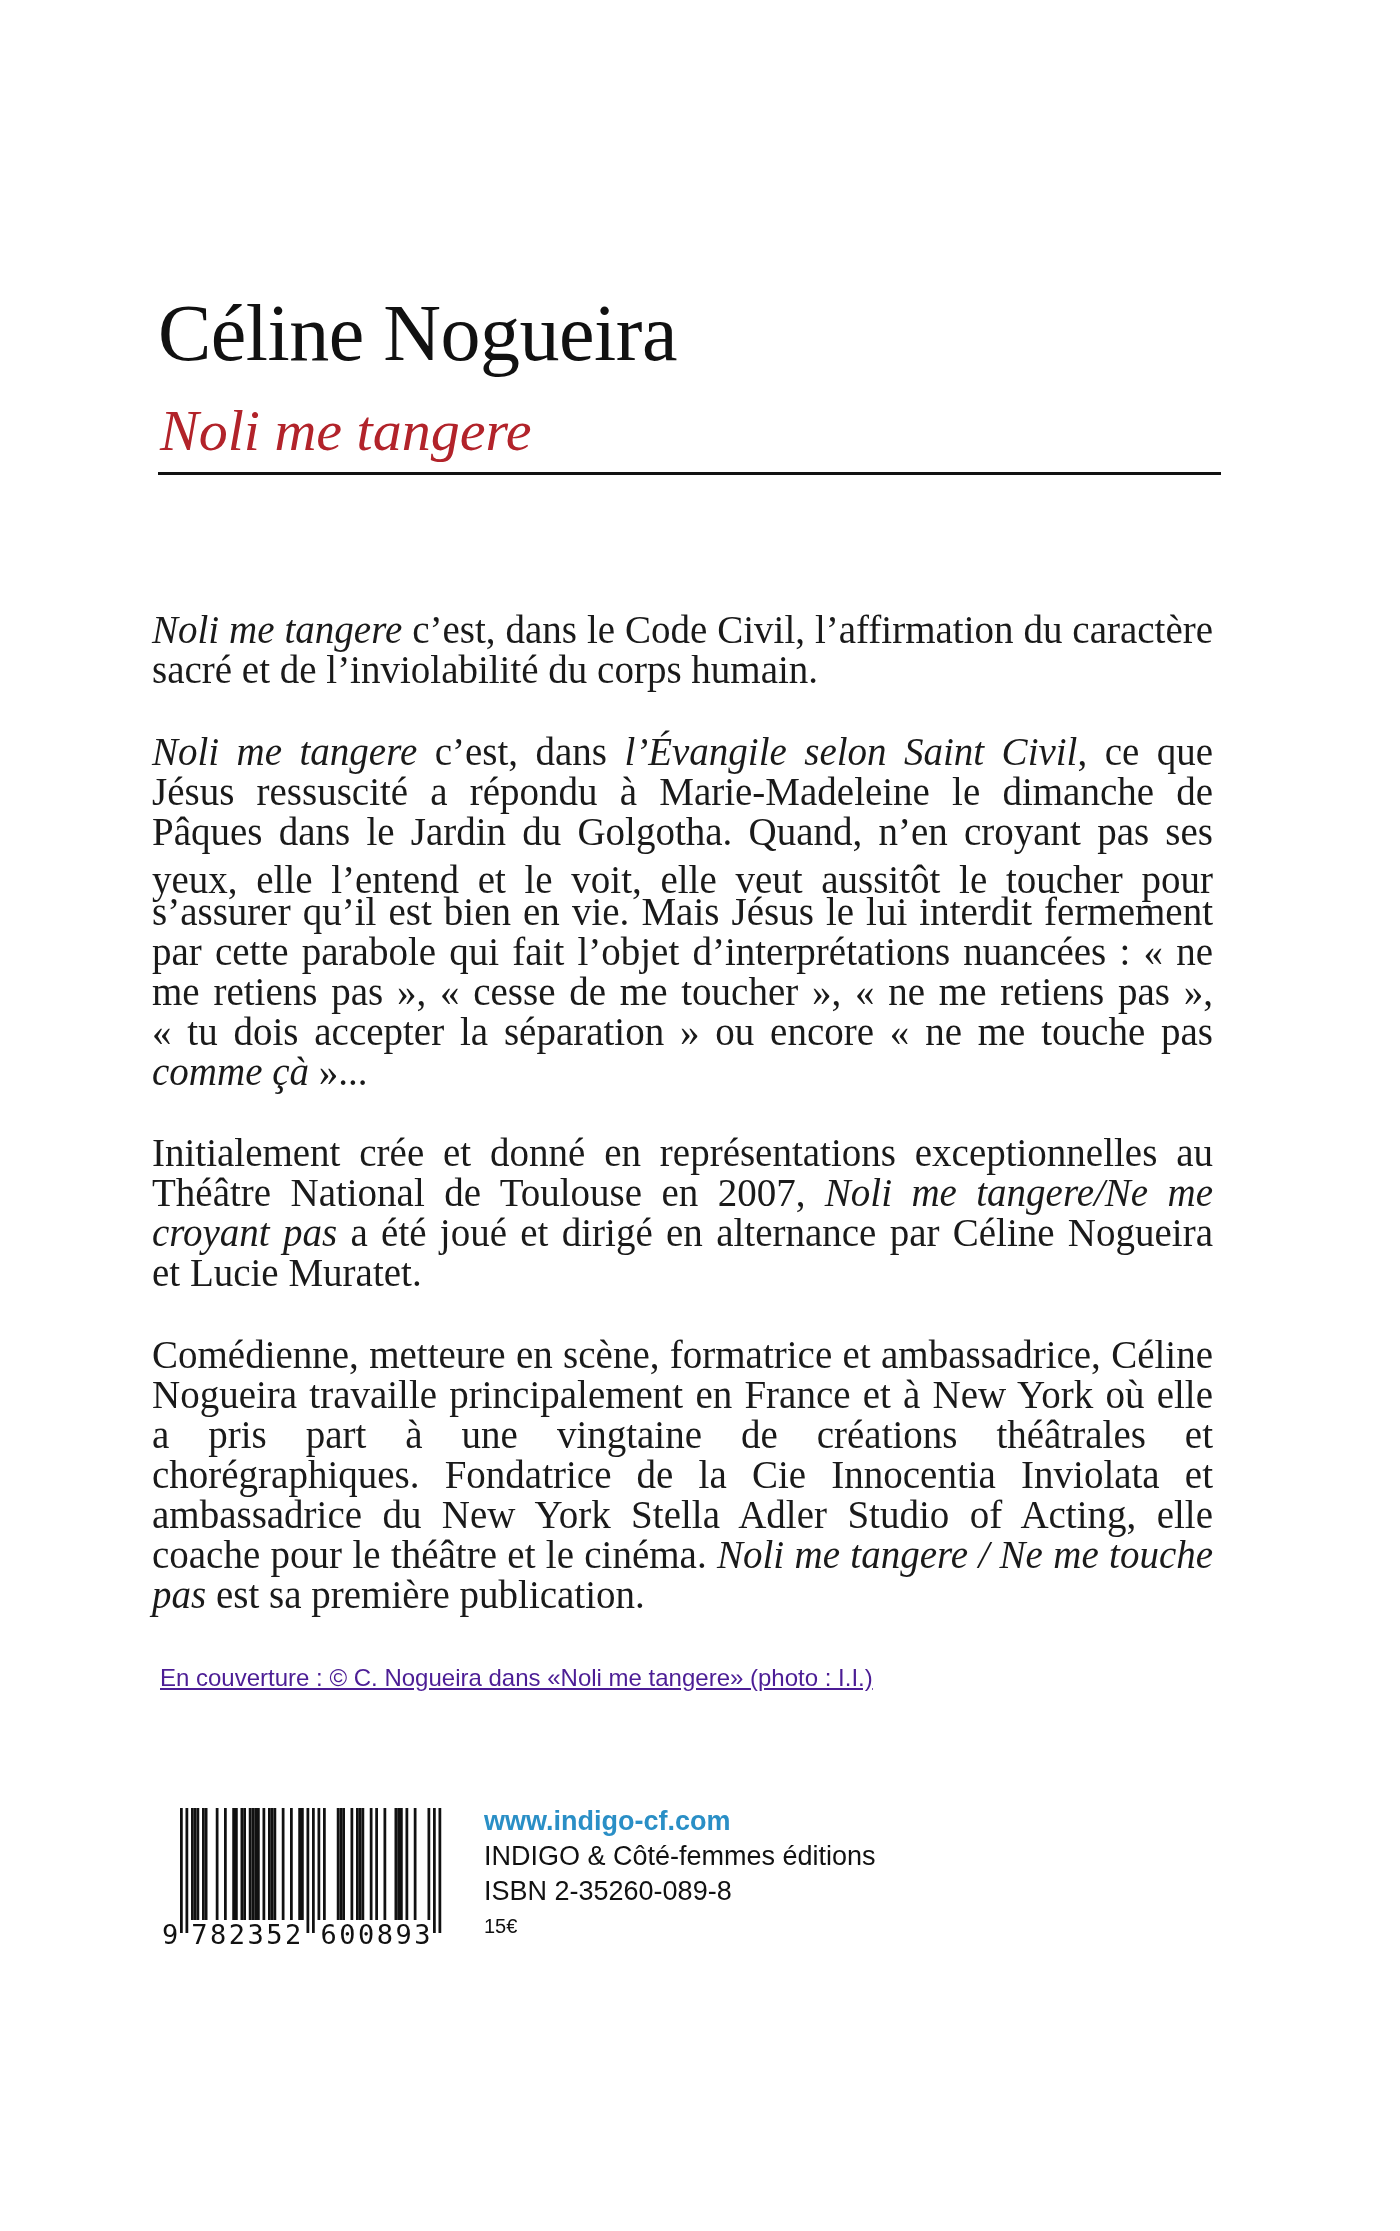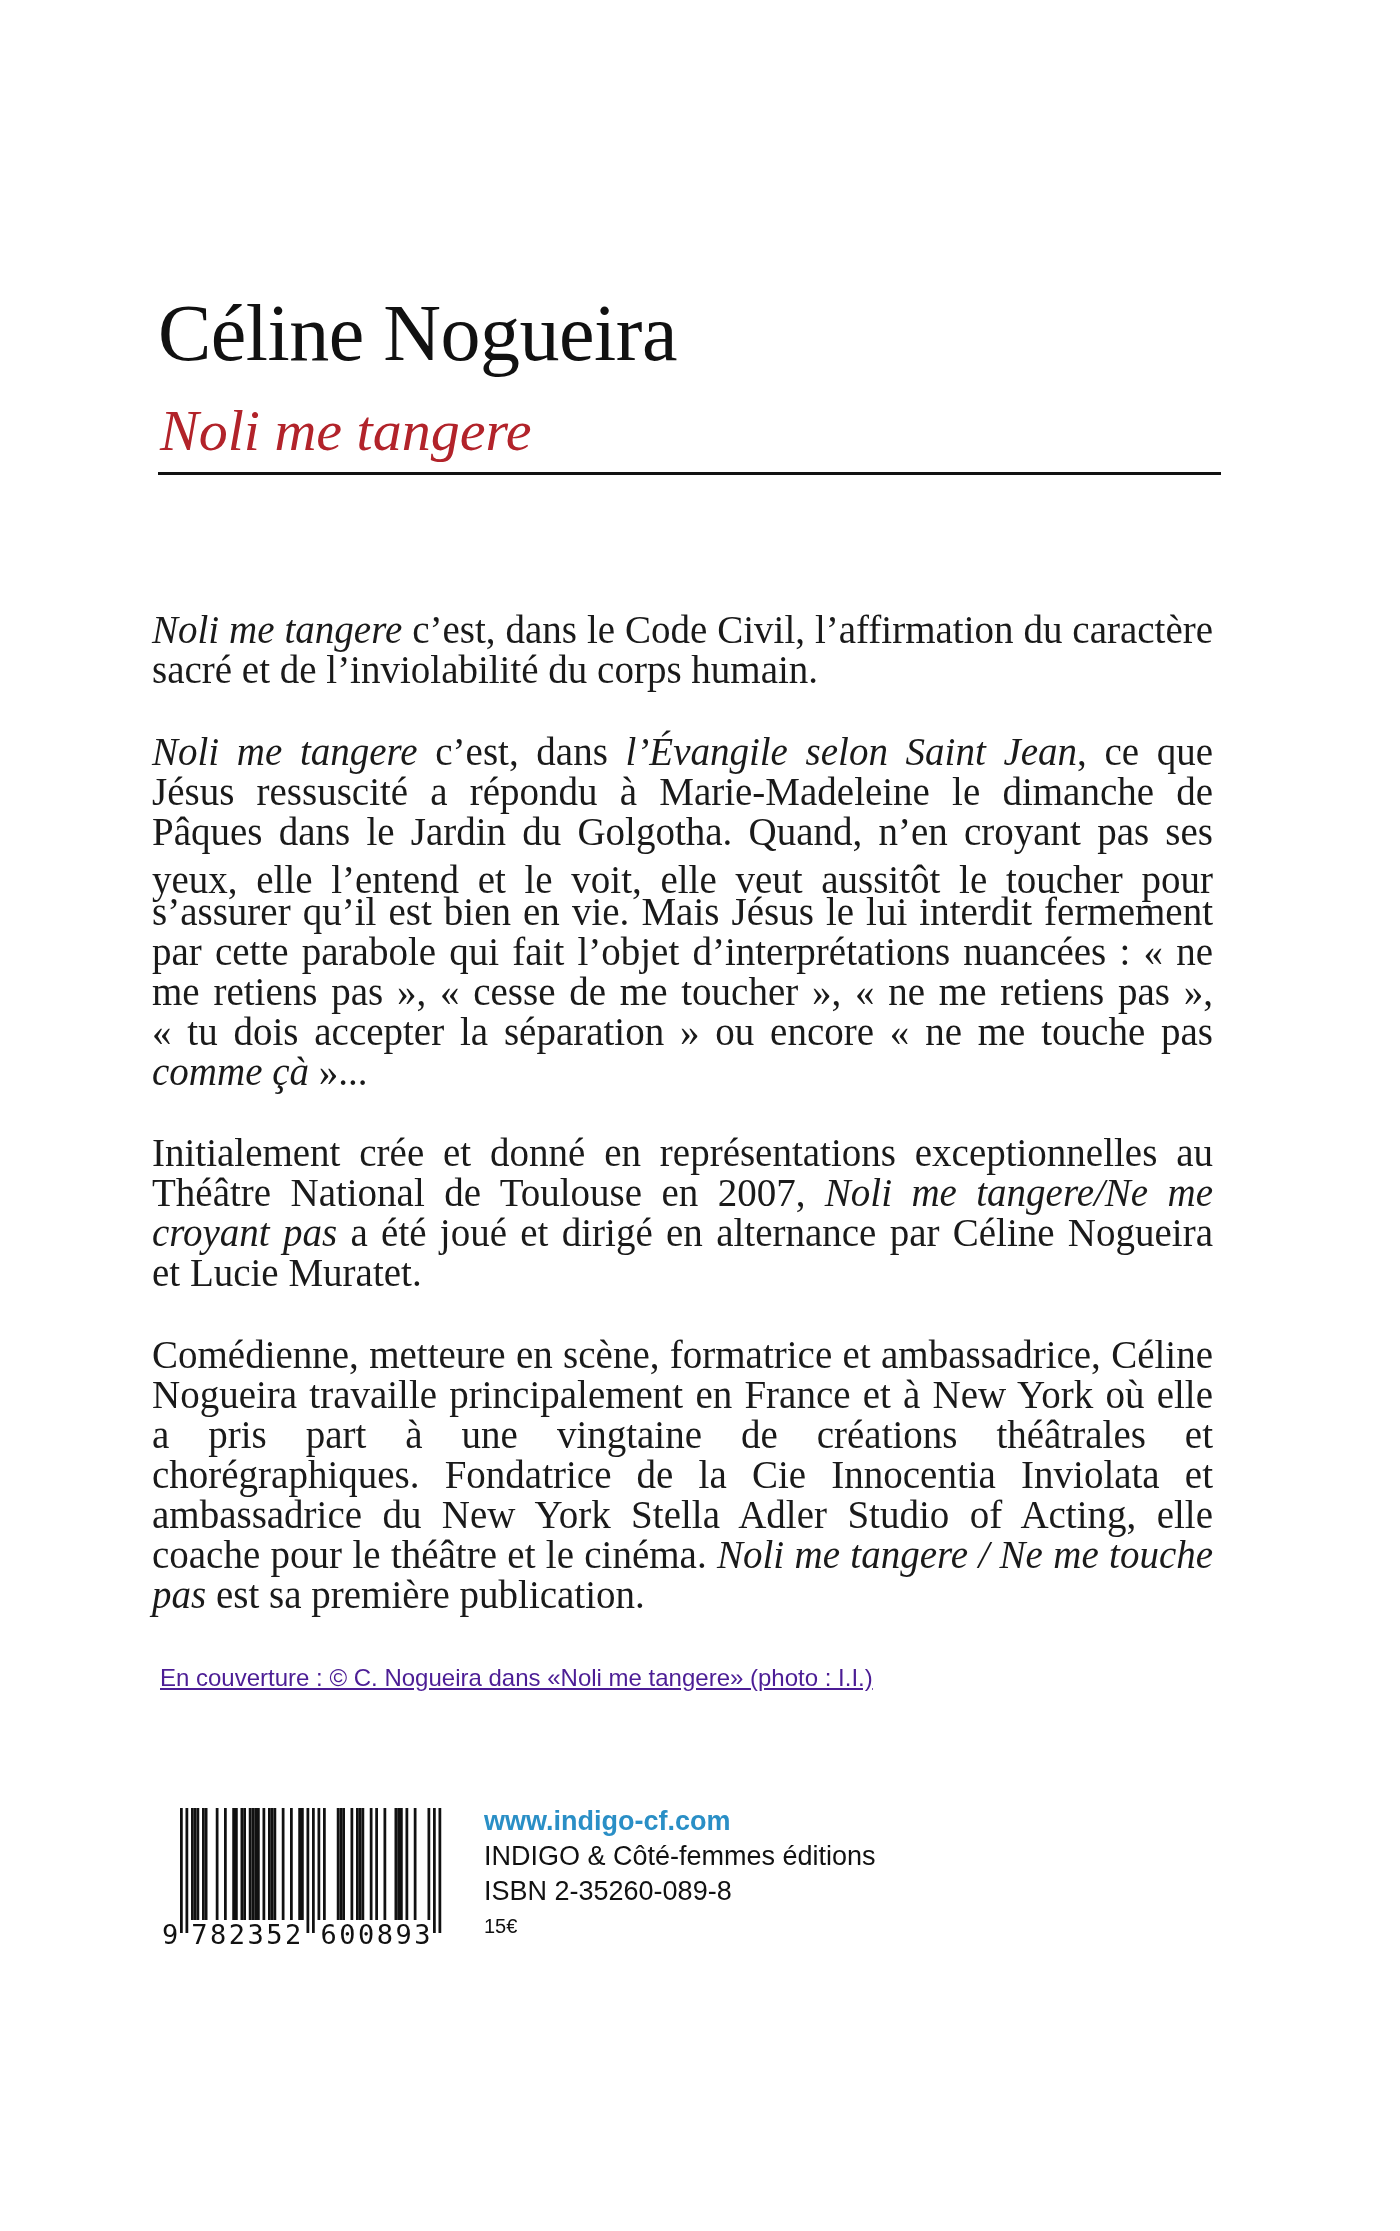--- a/index.html
+++ b/index.html
@@ -56,21 +56,21 @@
 
 <div class="page">
 
   <div class="author">Céline Nogueira</div>
   <div class="title-latin">Noli me tangere</div>
   <div class="rule"></div>
 
   <div id="body-text">
       <div class="line" style="top: 610px;"><i>Noli me tangere</i><span> c’est, dans le Code Civil, l’affirmation du caractère</span></div>
       <div class="line last" style="top: 650px;"><span>sacré et de l’inviolabilité du corps humain.</span></div>
-      <div class="line" style="top: 732px;"><i>Noli me tangere</i><span> c’est, dans </span><i>l’Évangile selon Saint Jean</i><span>, ce que</span></div>
+      <div class="line" style="top: 732px;"><i>Noli me tangere</i><span> c’est, dans </span><i>l’Évangile selon Saint Civil</i><span>, ce que</span></div>
       <div class="line" style="top: 772px;"><span>Jésus ressuscité a répondu à Marie-Madeleine le dimanche de</span></div>
       <div class="line" style="top: 812px;"><span>Pâques dans le Jardin du Golgotha. Quand, n’en croyant pas ses</span></div>
       <div class="line" style="top: 852px; margin-top: 8px;"><span>yeux, elle l’entend et le voit, elle veut aussitôt le toucher pour</span></div>
       <div class="line" style="top: 892px;"><span>s’assurer qu’il est bien en vie. Mais Jésus le lui interdit fermement</span></div>
       <div class="line" style="top: 932px;"><span>par cette parabole qui fait l’objet d’interprétations nuancées : « ne</span></div>
       <div class="line" style="top: 972px;"><span>me retiens pas », « cesse de me toucher », « ne me retiens pas »,</span></div>
       <div class="line" style="top: 1012px;"><span>« tu dois accepter la séparation » ou encore « ne me touche pas</span></div>
       <div class="line last" style="top: 1052px;"><i>comme çà</i><span> »...</span></div>
       <div class="line" style="top: 1133px;"><span>Initialement crée et donné en représentations exceptionnelles au</span></div>
       <div class="line" style="top: 1173px;"><span>Théâtre National de Toulouse en 2007, </span><i>Noli me tangere/Ne me</i></div>

